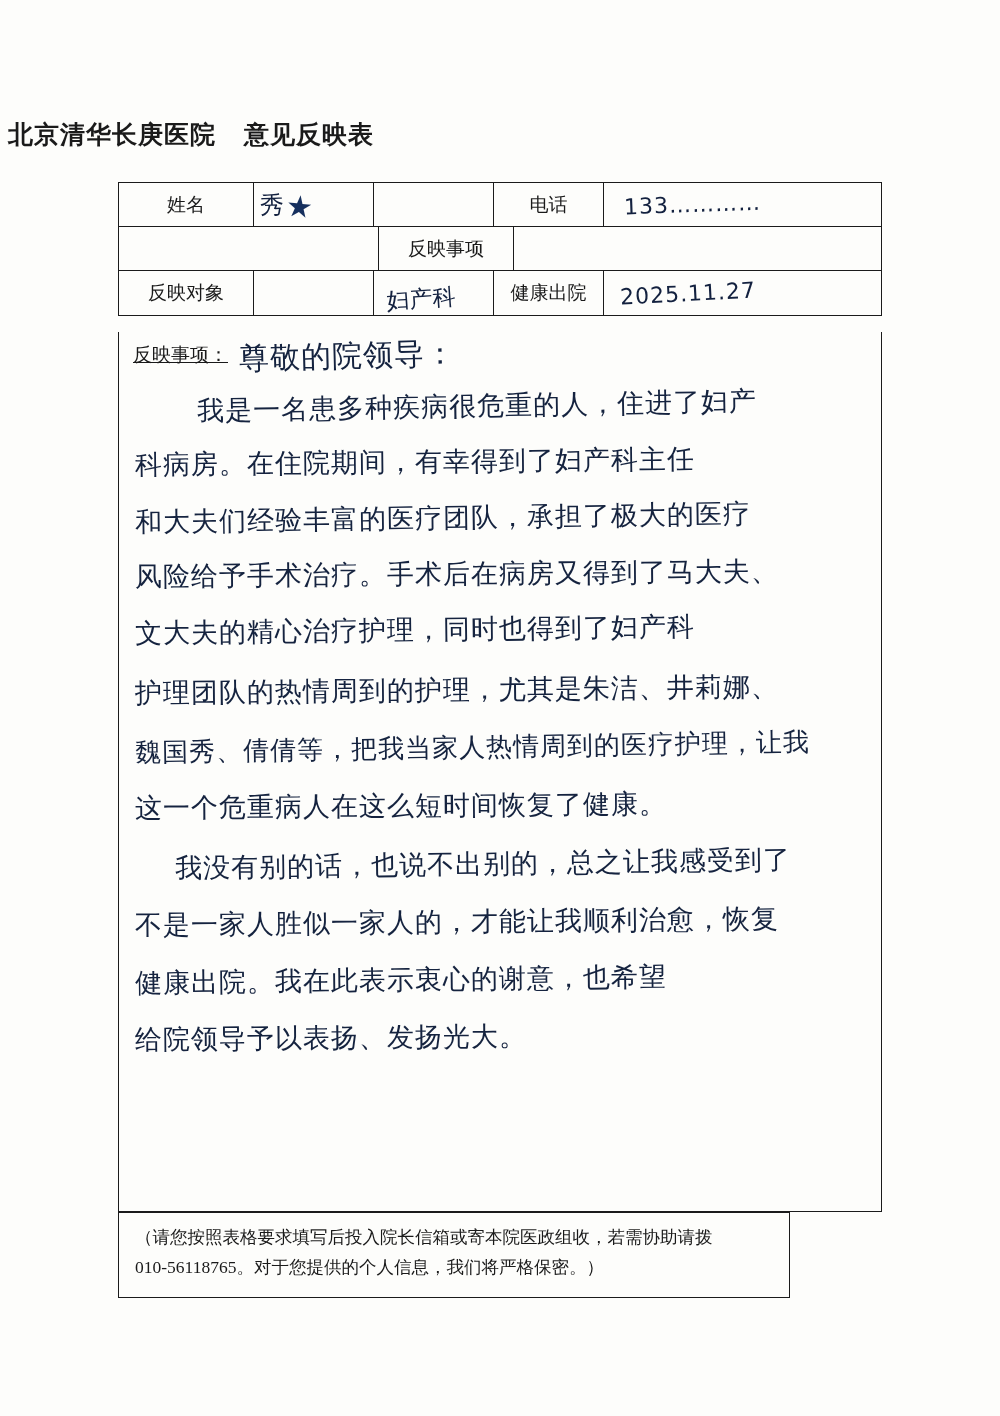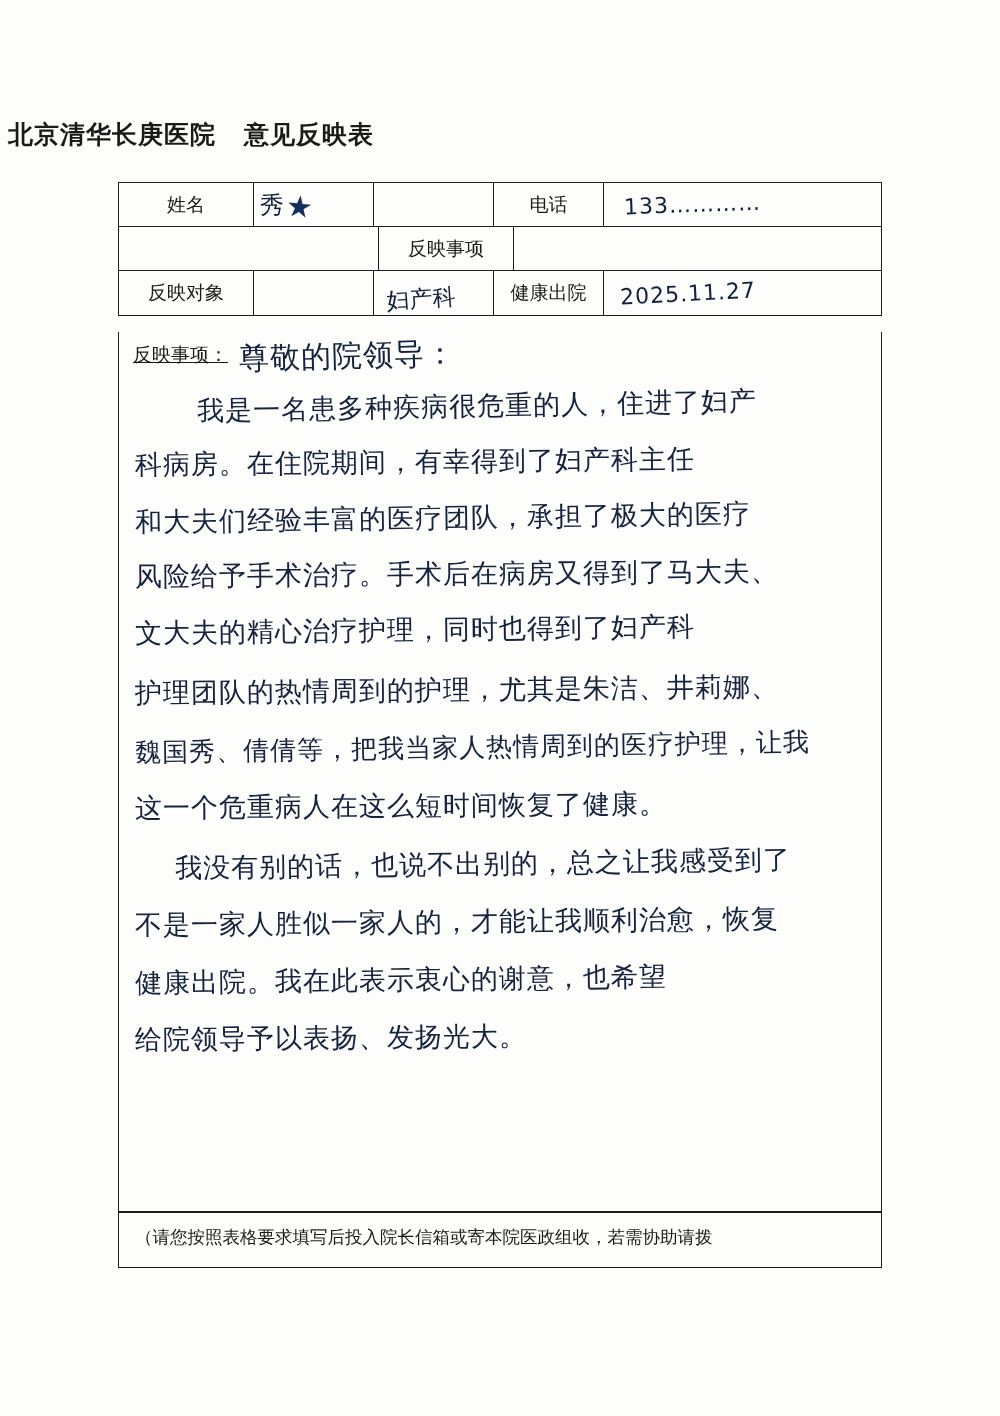--- a/index.html
+++ b/index.html
@@ -132,21 +132,21 @@
     color: #15233f;
     font-size: 27px;
     letter-spacing: 1px;
     white-space: nowrap;
   }
 
   .footer-note {
     position: absolute;
     left: 118px;
     top: 1212px;
-    width: 764px;
+    width: 672px;
     border: 1.6px solid #1b1b1b;
     border-top: 1.6px solid #1b1b1b;
     box-sizing: border-box;
     padding: 10px 16px 14px 16px;
     font-size: 17.5px;
     line-height: 1.7;
     font-family: "Liberation Serif", serif;
   }
   .footer-note div { white-space: nowrap; }
 </style>
@@ -216,13 +216,14 @@
     <span class="hw" style="left:16px;  top:456px; transform:rotate(-0.5deg);">这一个危重病人在这么短时间恢复了健康。</span>
     <span class="hw" style="left:56px;  top:514px; transform:rotate(-0.8deg);">我没有别的话，也说不出别的，总之让我感受到了</span>
     <span class="hw" style="left:16px;  top:572px; transform:rotate(-0.6deg);">不是一家人胜似一家人的，才能让我顺利治愈，恢复</span>
     <span class="hw" style="left:16px;  top:630px; transform:rotate(-0.7deg);">健康出院。我在此表示衷心的谢意，也希望</span>
     <span class="hw" style="left:16px;  top:688px; transform:rotate(-0.5deg);">给院领导予以表扬、发扬光大。</span>
   </div>
 </div>
 
 <div class="footer-note">
   <div>（请您按照表格要求填写后投入院长信箱或寄本院医政组收，若需协助请拨</div>
+  <div>010-56118765。对于您提供的个人信息，我们将严格保密。）</div>
 </div>
 
 </body></html>

